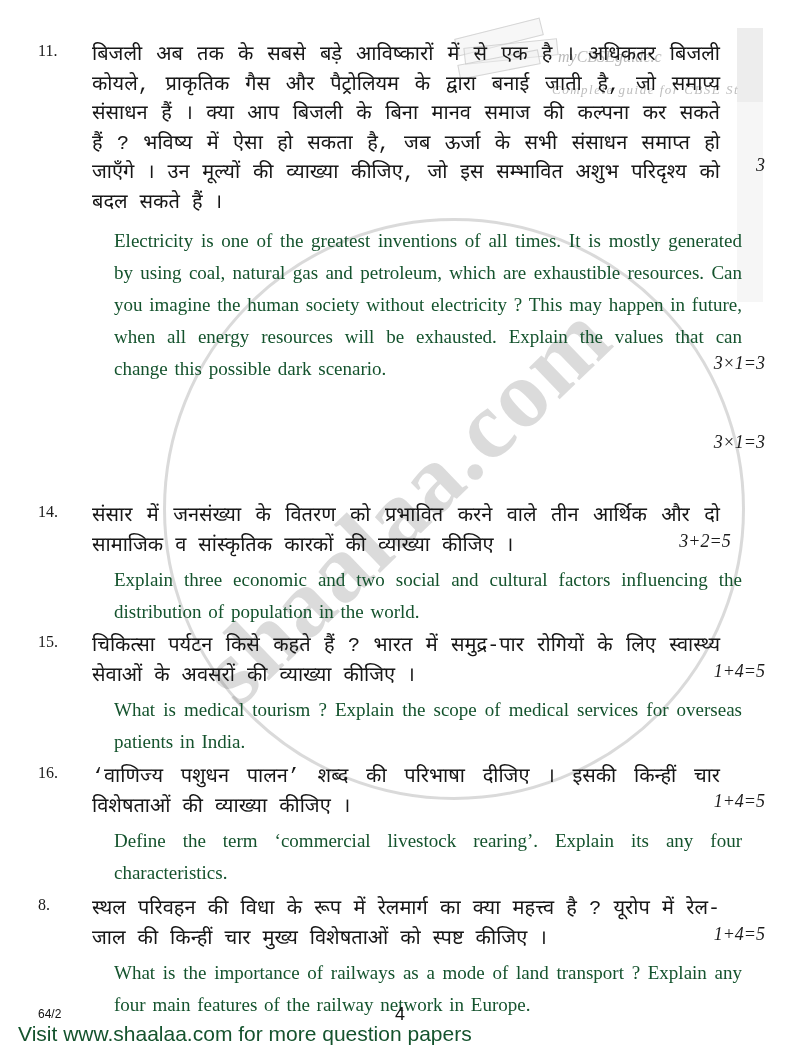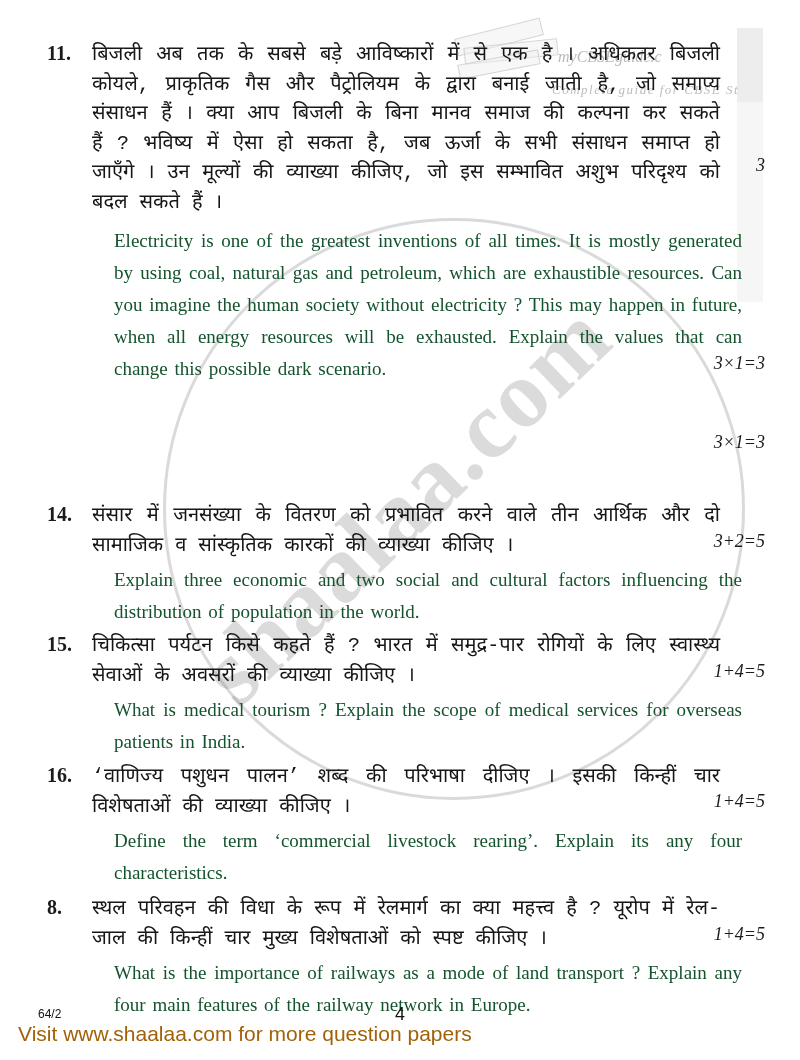--- a/index.html
+++ b/index.html
@@ -40,21 +40,21 @@
   .bk2{left:464px;top:43px;width:92px;height:15px;transform:rotate(-6deg);}
   .bk3{left:458px;top:57px;width:80px;height:13px;transform:rotate(-11deg);}
   .scan-patch1{position:absolute;left:737px;top:28px;width:26px;height:74px;background:#ededed;}
   .scan-patch2{position:absolute;left:737px;top:102px;width:26px;height:200px;background:#f6f6f6;}
 
   
   .content{position:absolute;inset:0;z-index:1;}
   .q{position:absolute;left:38px;width:724px;}
   .q-num{
     position:absolute;left:0;top:2px;
-    font-family:"Liberation Serif",serif;font-weight:bold;font-size:20px;margin-left:9px;
+    font-family:"Liberation Serif",serif;font-weight:normal;font-size:16px;
   }
   .hindi{
     margin:0 0 0 54px;width:628px;
     font-family:Liberation Mono, monospace;
     font-size:20px;line-height:29.5px;
     text-align:justify;text-align-last:left;
     color:#161616;
   }
   .english{
     margin:4px 0 0 76px;width:628px;
@@ -66,38 +66,38 @@
   }
   .marks{
     position:absolute;width:120px;right:35px;text-align:right;
     font-family:"Liberation Serif",serif;font-style:italic;font-size:18px;
     color:#1b1b1b;z-index:2;
   }
   
   .q11{top:40px;}   .m11{top:155px;}
   .q12{top:353px;}  .m12:{top:353px;}
   .m12{top:353px;}  .q13{top:432px;}  .m13{top:432px;}
-  .q14{top:501px;}  .m14{top:531px;}
+  .q14{top:501px;}  .m14{top:531px;text-align:center;}
   .q15{top:631px;}  .m15{top:661px;}
   .q16{top:762px;}  .m16{top:791px;}
   .q17{top:894px;}  .m17{top:924px;}
   .eng-gap{margin-top:8px;}
 
   
   .paper-code{
     position:absolute;left:38px;top:1007px;
     font-family:"Liberation Sans",sans-serif;font-size:12px;color:#111;
   }
   .page-num{
     position:absolute;left:395px;top:1004px;
     font-family:"Liberation Sans",sans-serif;font-size:18px;color:#111;
   }
   .footer-overlay{
     position:absolute;left:18px;top:1022px;
-    font-family:"Liberation Sans",sans-serif;font-size:21px;color:#a16207;
+    font-family:"Liberation Sans",sans-serif;font-size:21px;color:#14532d;
     white-space:nowrap;
   }
 </style>
 </head>
 <body>
 
 <div class="wm-layer">
   <div class="scan-patch1"></div>
   <div class="scan-patch2"></div>
   <div class="wm-circle"></div>

